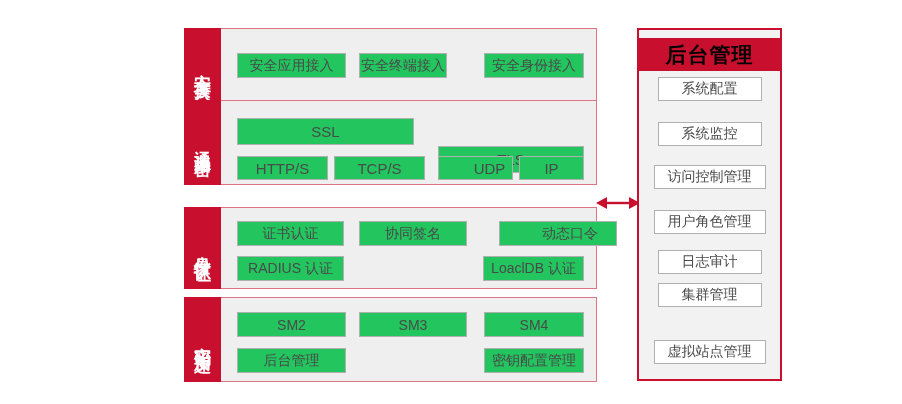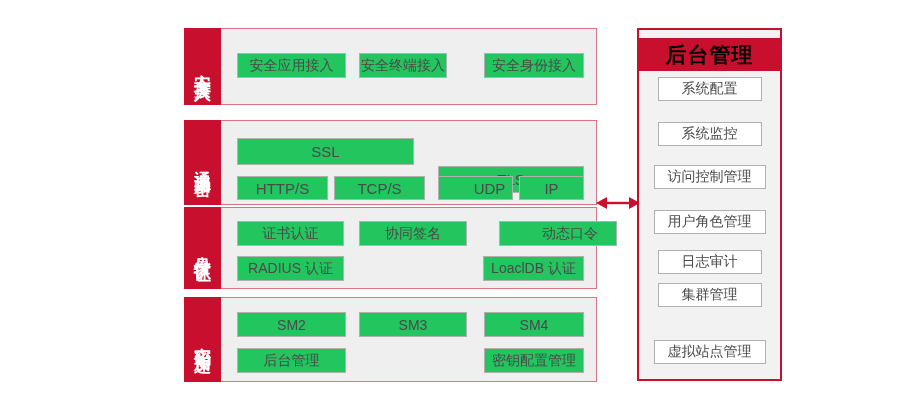--- a/index.html
+++ b/index.html
@@ -15,21 +15,21 @@
     width:902px;height:404px;position:relative;overflow:hidden;
   }
   .stage{position:absolute;left:0;top:0;width:902px;height:404px;background:#fff;}
 
   
   .sec{
     position:absolute;left:184px;width:413px;
     background:#efefef;border:1px solid var(--panel-line);
   }
   .sec1{top:28px;height:77px;}
-  .sec2{top:120px;height:85px;}
+  .sec2{top:100px;height:85px;}
   .sec3{top:207px;height:82px;}
   .sec4{top:297px;height:85px;}
 
   .bar{
     position:absolute;left:-1px;top:-1px;bottom:-1px;width:37px;
     background:var(--red);display:flex;align-items:center;justify-content:center;
   }
   .vtext{
     writing-mode:vertical-rl;text-orientation:upright;
     color:#fff;font-size:17px;font-weight:600;letter-spacing:3px;line-height:1;

